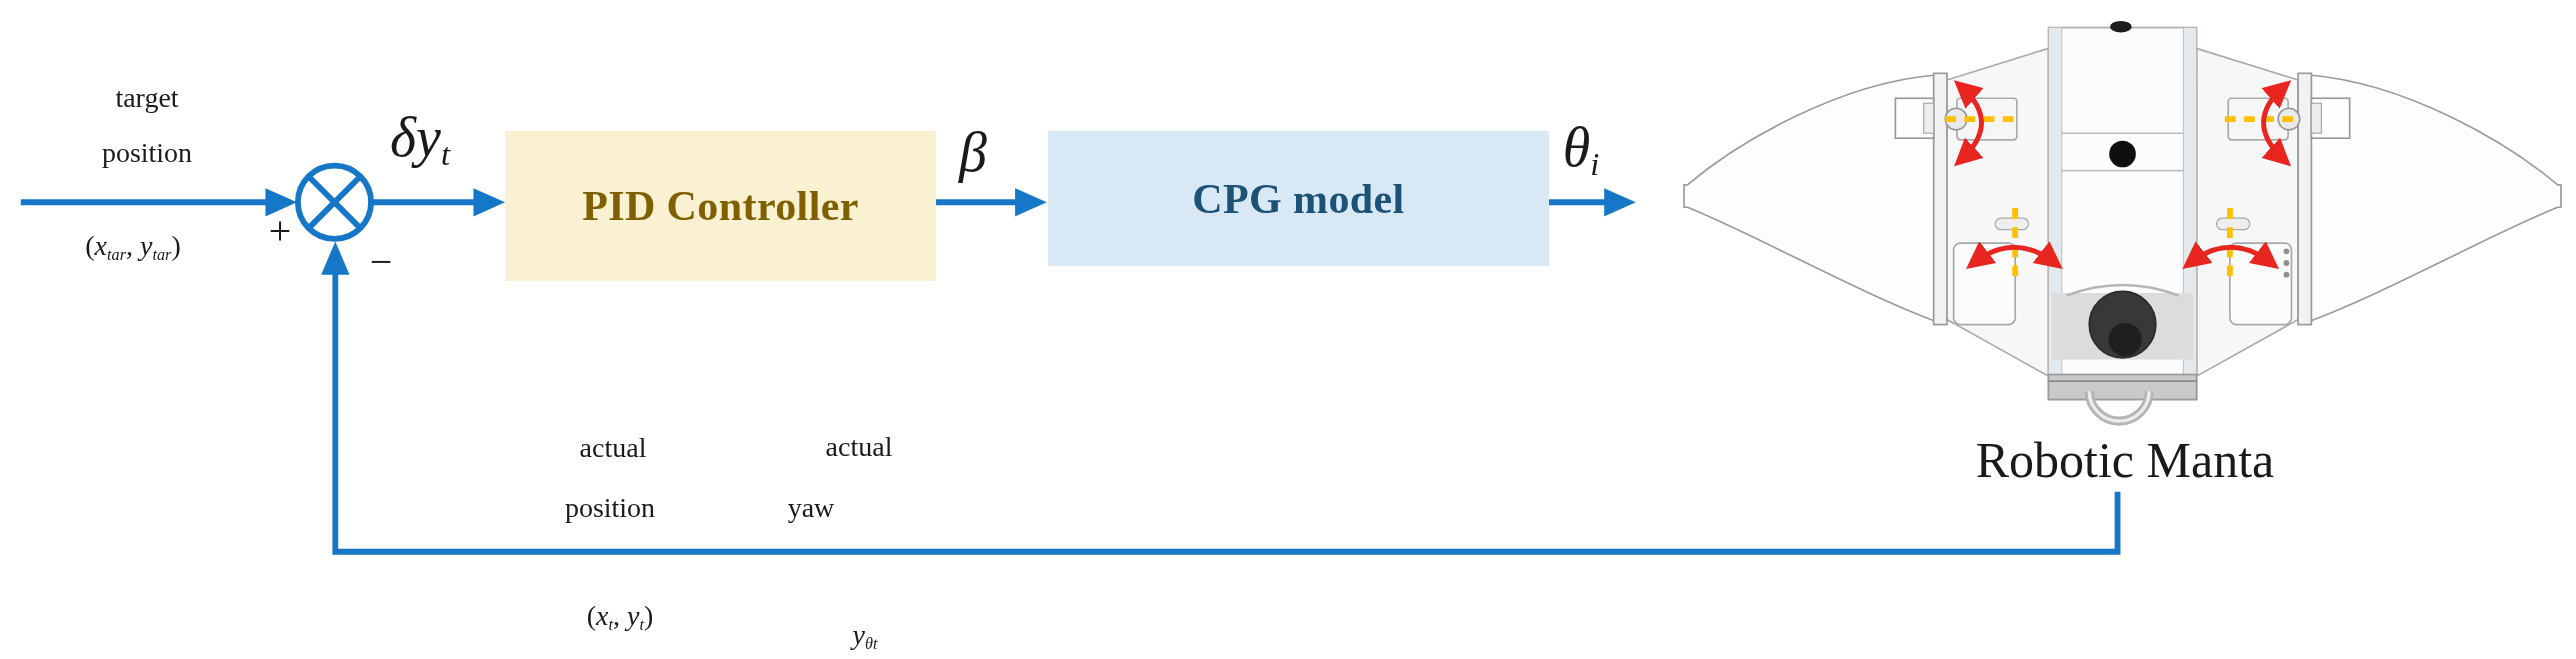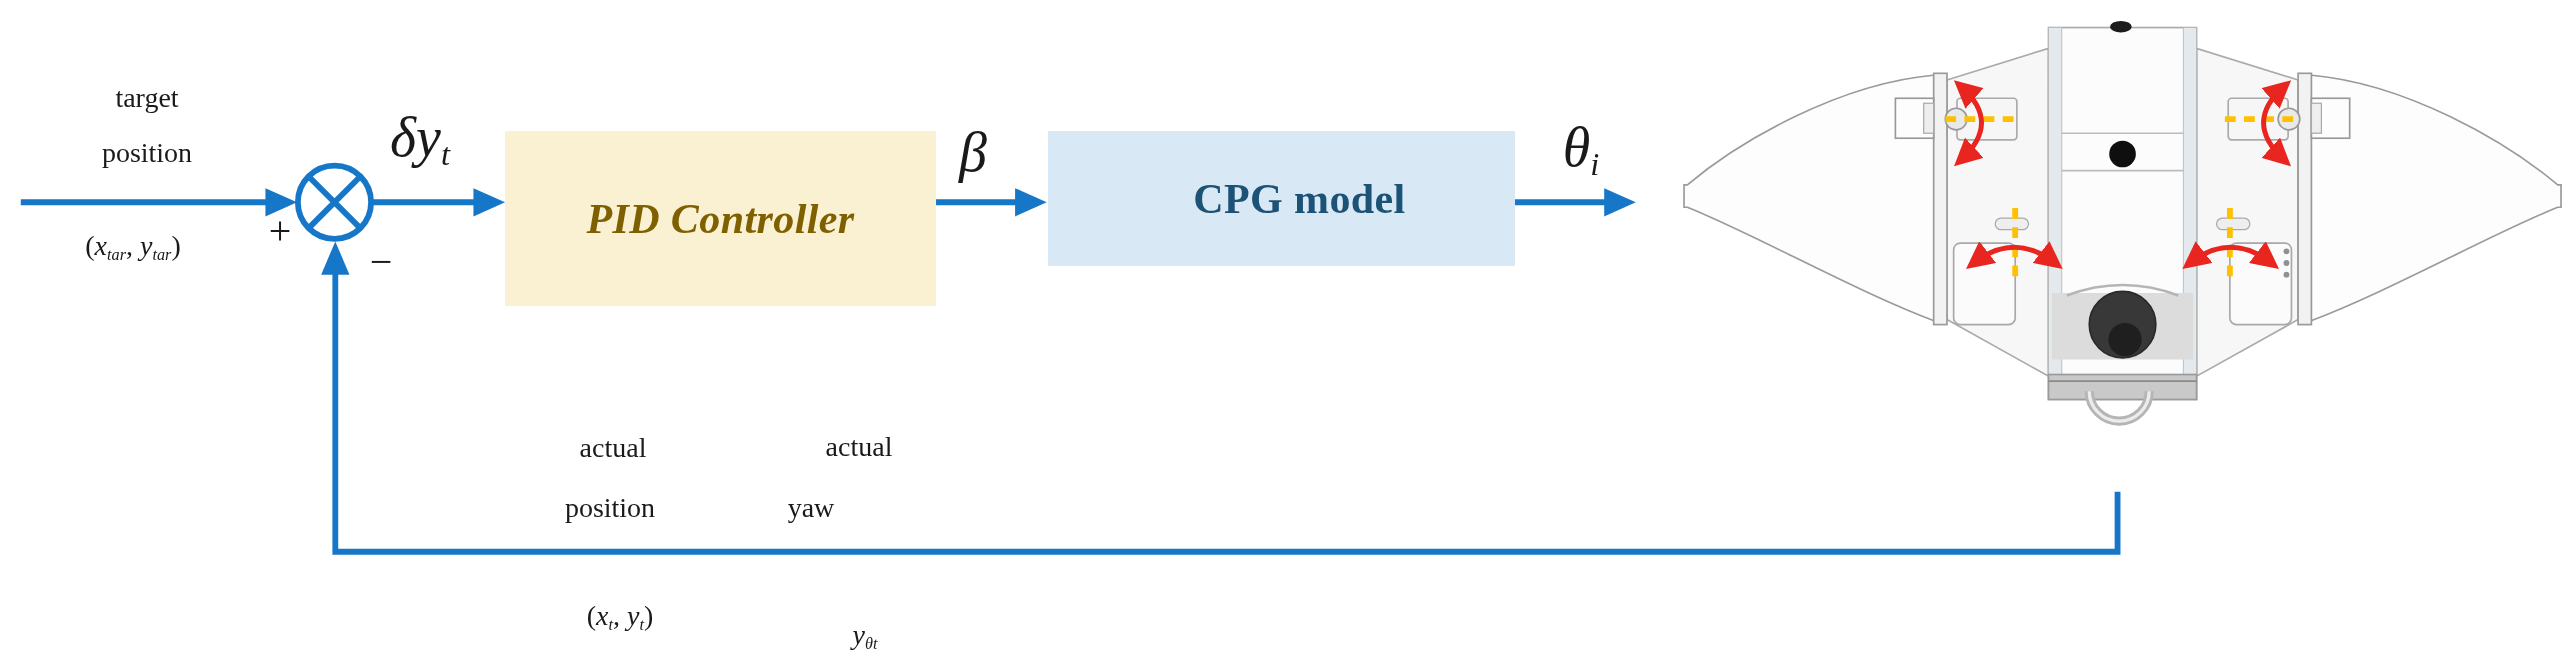--- a/index.html
+++ b/index.html
@@ -27,24 +27,24 @@
   .sign { font-size: 40px; font-style: normal; transform: translate(-50%, -50%); }
   .block {
     position: absolute;
     display: flex;
     align-items: center;
     justify-content: center;
     font-weight: bold;
     font-size: 42px;
     letter-spacing: 0.4px;
   }
-  .block.pid { left: 505px; top: 131px; width: 431px; height: 175px;
-               background: var(--pid-bg, #faf0d2); color: var(--pid-text, #7f6000); font-style: italic; }
-  .block.cpg { left: 1048px; top: 131px; width: 431px; height: 135px;
-               background: var(--cpg-bg, #d9e8f5); color: var(--cpg-text, #1b5276); padding-left: 36px; }
+  .block.pid { left: 505px; top: 131px; width: 431px; height: 150px;
+               background: var(--pid-bg, #faf0d2); color: var(--pid-text, #7f6000); }
+  .block.cpg { left: 1048px; top: 131px; width: 501px; height: 135px;
+               background: var(--cpg-bg, #d9e8f5); color: var(--cpg-text, #1b5276); }
   .sig { font-size: 56px; }
   .caption { font-size: 50px; }
 </style>
 </head>
 <body>
 
 <div class="stage">
 
   <svg width="2576" height="660" viewBox="0 0 3096 793">
     <defs>
@@ -172,15 +172,16 @@
   <div class="lbl math" style="left:620px; top:601px;">
     <span class="paren">(</span><span>x</span><span class="sub">t</span><span class="paren">, </span><span>y</span><span class="sub">t</span><span class="paren">)</span>
   </div>
 
   <div class="lbl" style="left:859px; top:432px;">actual</div>
   <div class="lbl" style="left:811px; top:493px;text-align:right;">yaw</div>
   <div class="lbl math" style="left:865px; top:584px;margin-top:36px;">
     <span>y</span><span class="sub">θt</span>
   </div>
 
+  <div class="lbl caption" style="left:2125px; top:434px;">Robotic Manta</div>
 
 </div>
 
 
 </body></html>

